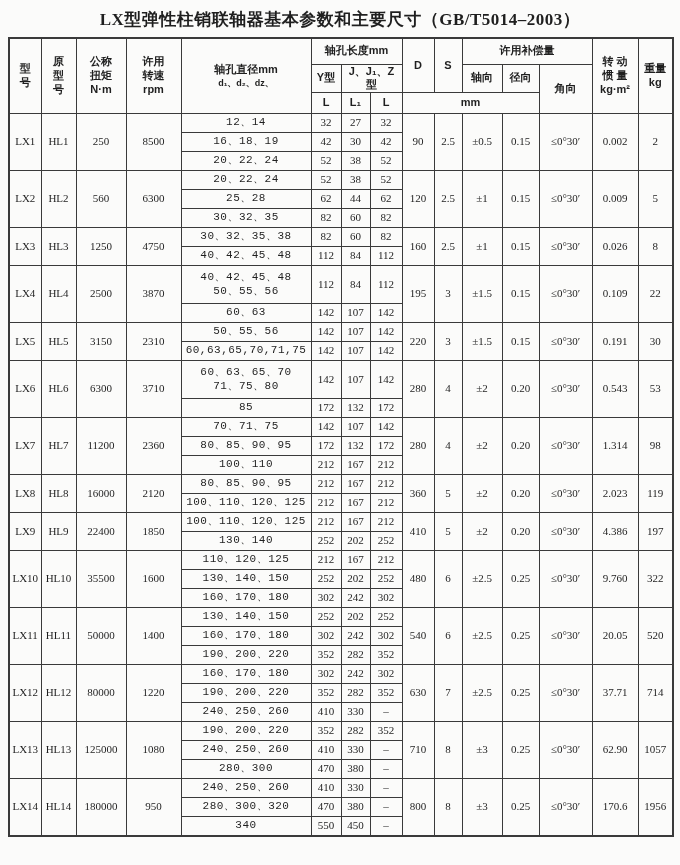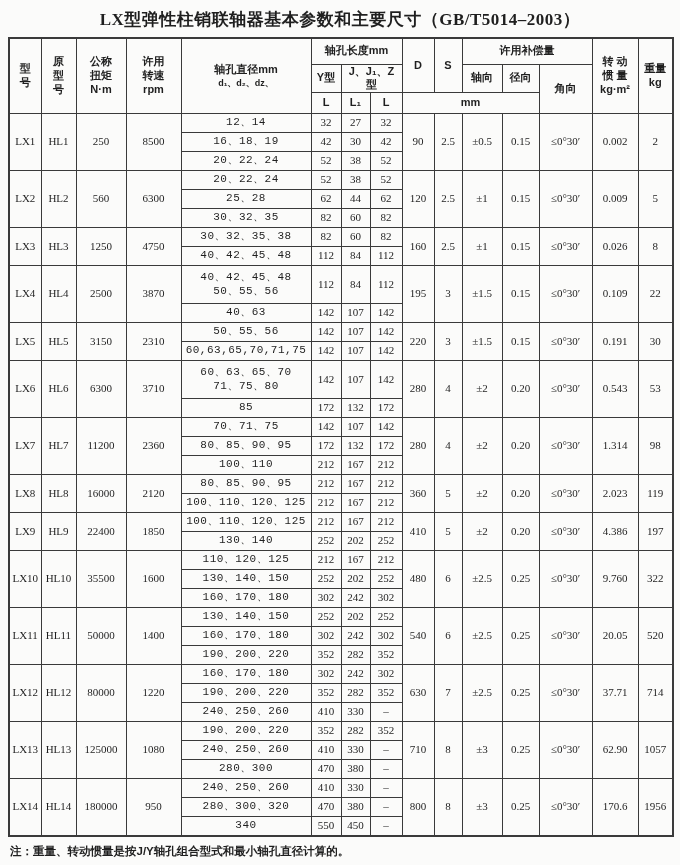--- a/index.html
+++ b/index.html
@@ -220,21 +220,21 @@
           <td>112</td>
           <td rowspan="2">195</td>
           <td rowspan="2">3</td>
           <td rowspan="2">±1.5</td>
           <td rowspan="2">0.15</td>
           <td rowspan="2">≤0°30′</td>
           <td rowspan="2">0.109</td>
           <td rowspan="2">22</td>
         </tr>
         <tr style="height: 19px;">
-          <td class="dia">40、63</td>
+          <td class="dia">60、63</td>
           <td>142</td>
           <td>107</td>
           <td>142</td>
         </tr>
         <tr style="height: 19px;">
           <td rowspan="2">LX5</td>
           <td rowspan="2">HL5</td>
           <td rowspan="2">3150</td>
           <td rowspan="2">2310</td>
           <td class="dia">50、55、56</td>
@@ -494,14 +494,13 @@
         </tr>
         <tr style="height: 19px;">
           <td class="dia">340</td>
           <td>550</td>
           <td>450</td>
           <td>–</td>
         </tr>
       </tbody>
   </table>
 
-  <div class="footnote">注：重量、转动惯量是按J/Y轴孔组合型式和最小轴孔直径计算的。</div>
 </div>
 
 </body></html>

